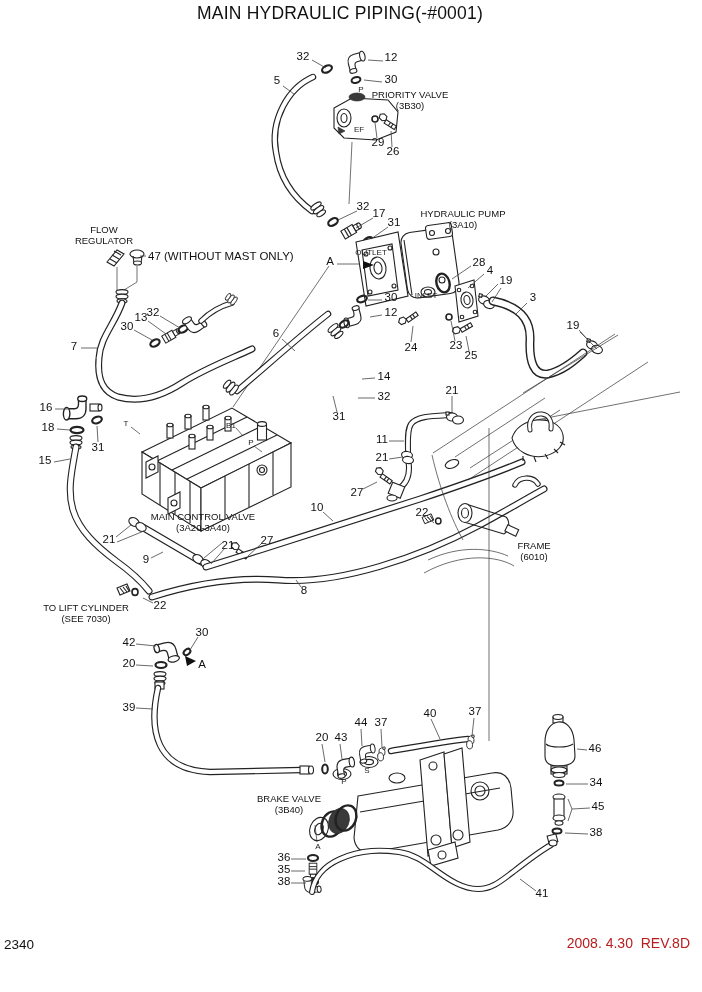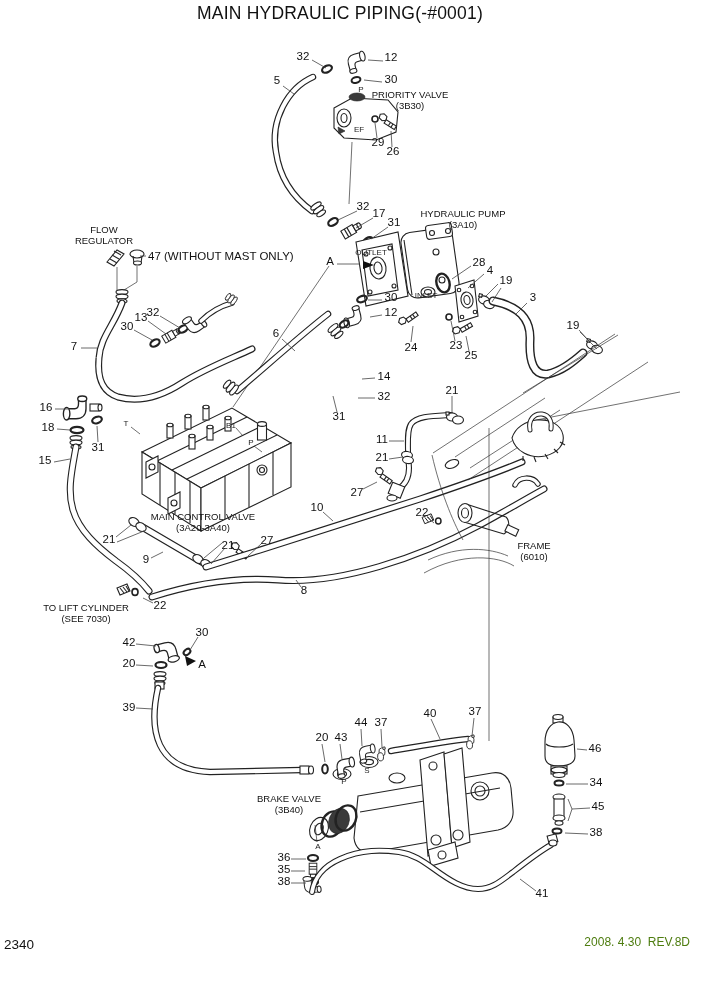--- a/index.html
+++ b/index.html
@@ -1,21 +1,21 @@
 <!DOCTYPE html>
 <html><head>
 <meta charset="utf-8">
 <style>
   html,body{margin:0;padding:0;background:#888;}
   .page{position:relative;width:702px;height:992px;background:#fff;
         font-family:"Liberation Sans","DejaVu Sans",sans-serif;overflow:hidden;margin:0 auto;}
   .title{position:absolute;top:3px;left:0;width:680px;text-align:center;
          font-size:17.5px;color:#111;letter-spacing:.2px;}
   .footer-left{position:absolute;left:4px;top:937px;font-size:13.5px;color:#111;}
-  .footer-right{position:absolute;right:12px;top:935px;font-size:12px;color:#4d7c0f;white-space:pre;}
+  .footer-right{position:absolute;right:12px;top:935px;font-size:14px;color:#b91c1c;white-space:pre;}
   svg.canvas{position:absolute;left:0;top:0;}
   .callout{font-size:11.5px;fill:#111;}
   .port{font-size:8px;fill:#222;}
   .clabel{font-size:9.5px;fill:#111;}
   .leader{stroke:#444;stroke-width:.8;}
   .ln{stroke:#222;stroke-width:1.1;fill:none;}
   .thin{stroke:#333;stroke-width:.7;fill:none;}
   .wfill{fill:#fff;stroke:#222;stroke-width:1.1;}
   .oring{fill:none;stroke:#222;}
   .dark{fill:#3a3a3a;stroke:#222;stroke-width:.6;}

